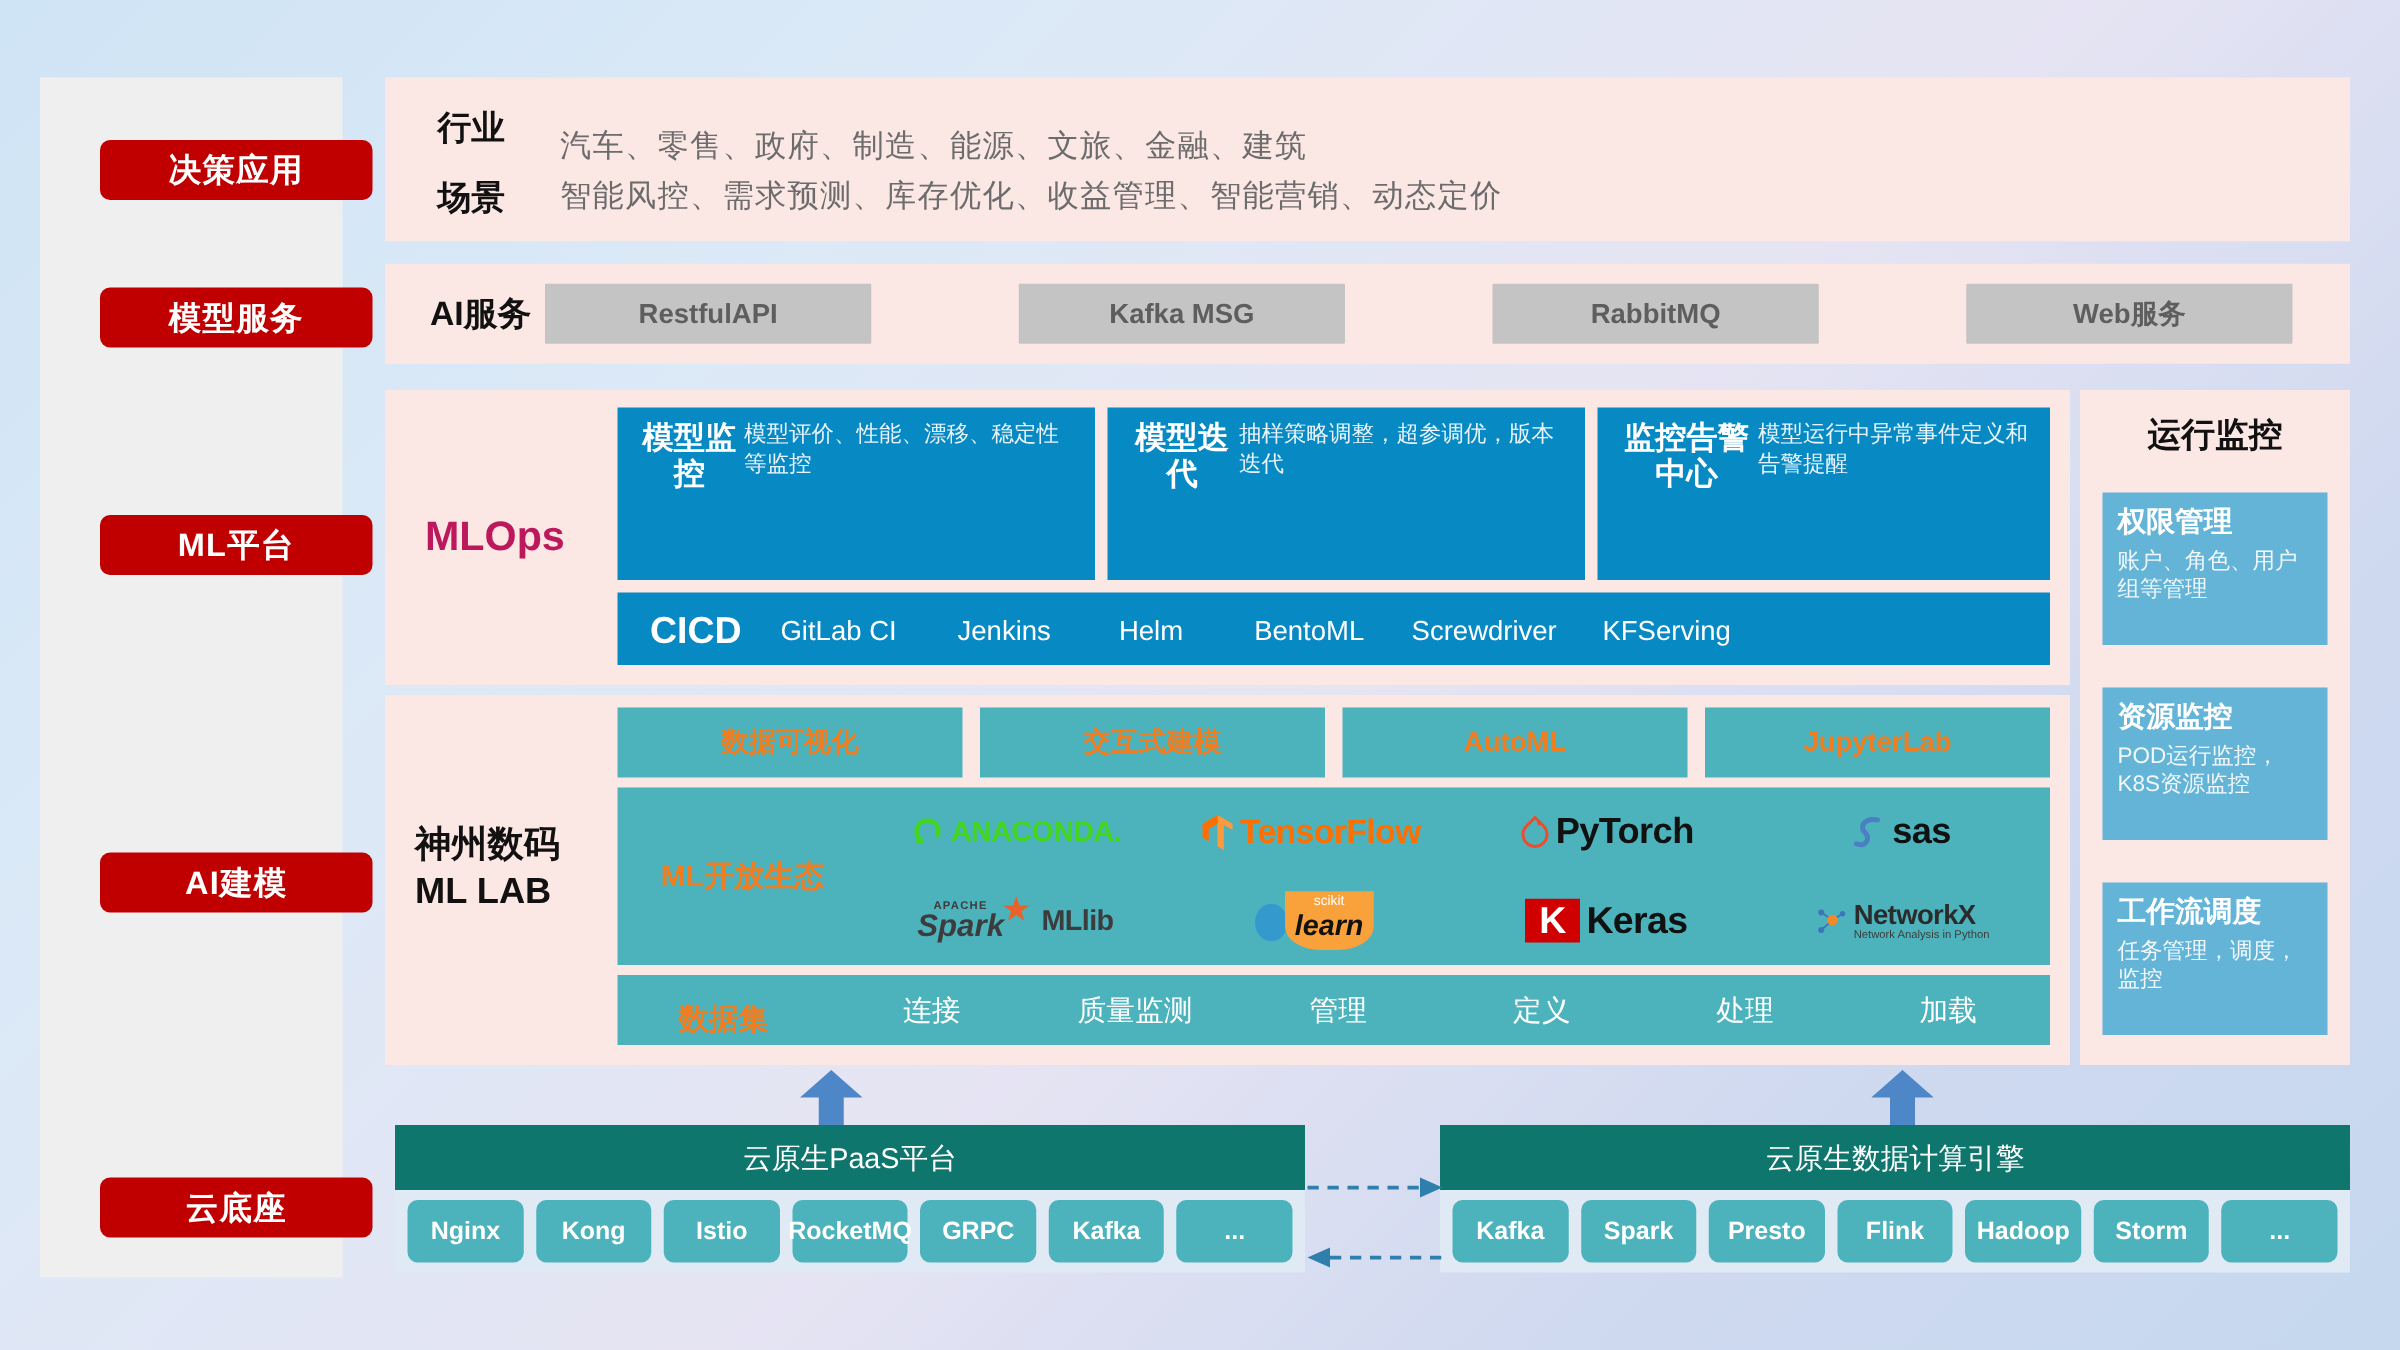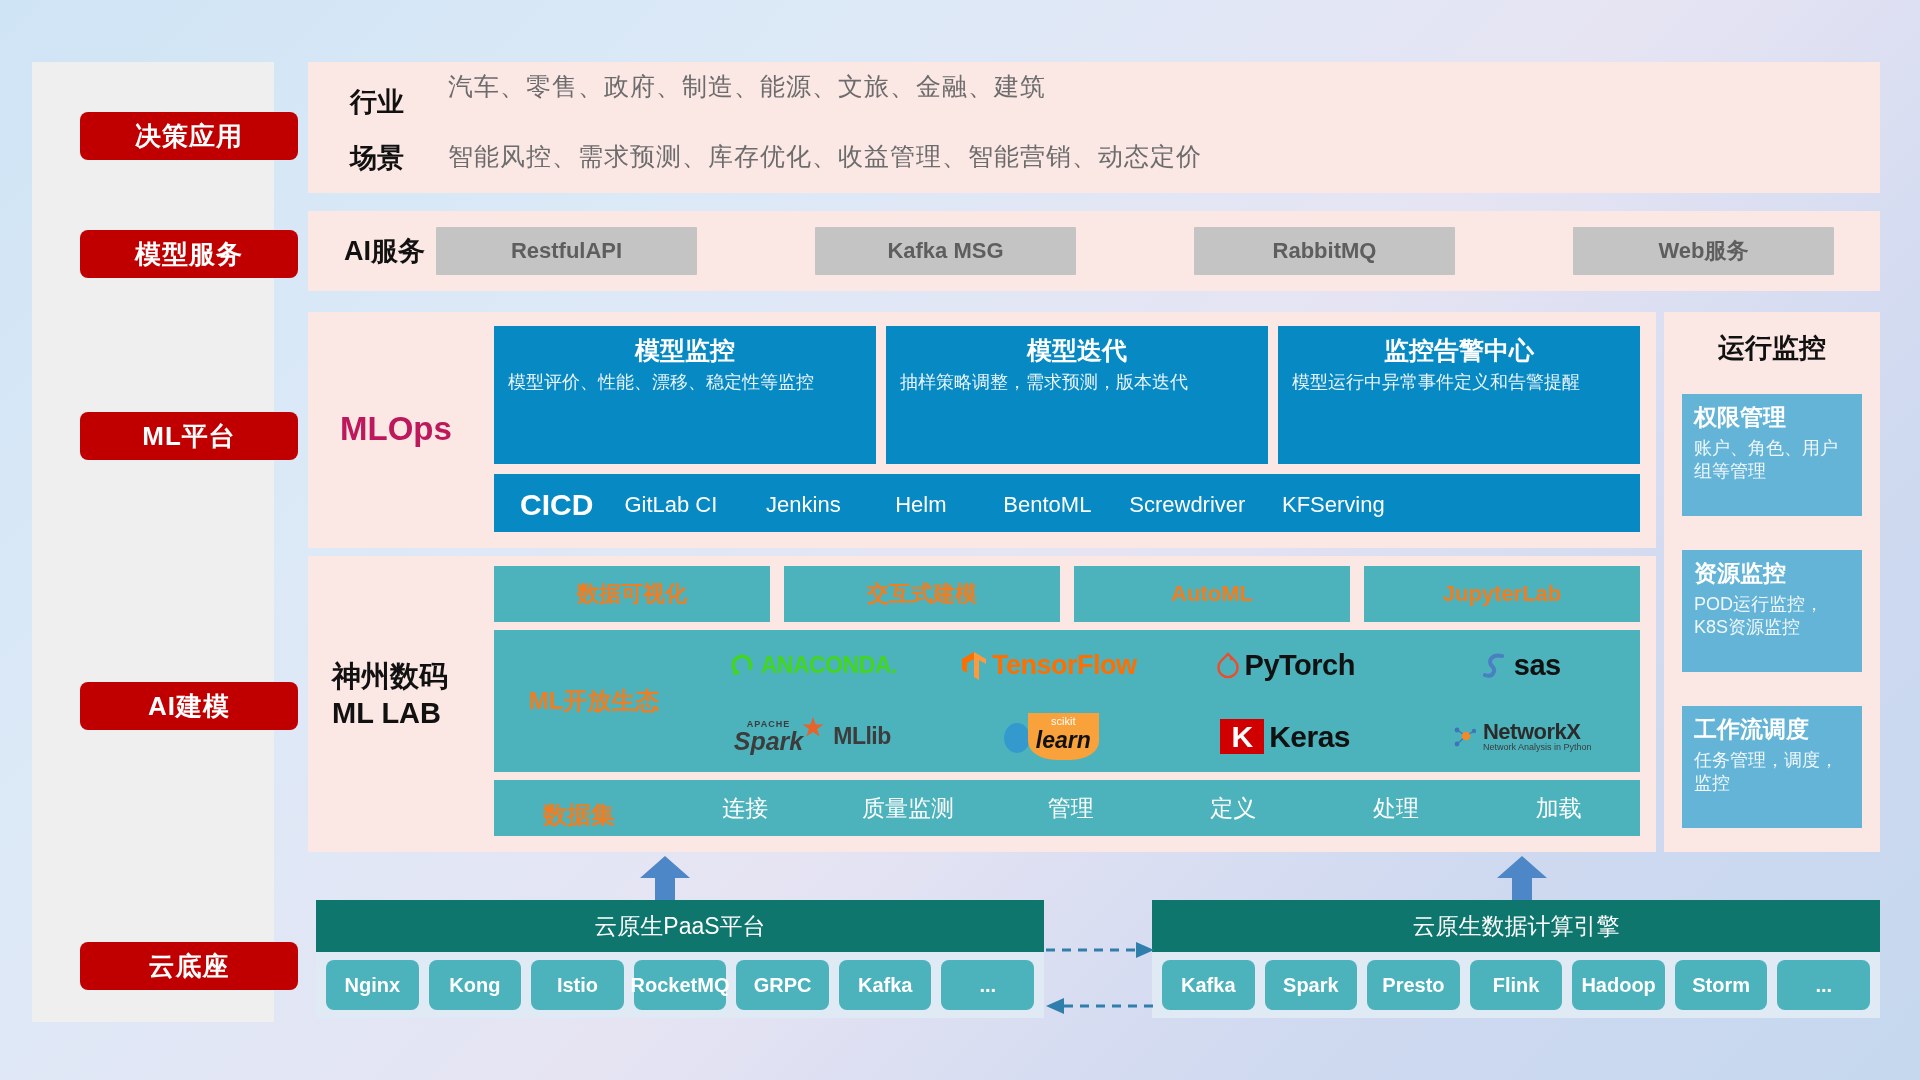--- a/index.html
+++ b/index.html
@@ -34,21 +34,21 @@
   
   .svc-box {
     background:#c4c4c4; height:48px; border-radius:1px;
     display:flex; align-items:center; justify-content:center;
     font-size:22px; font-weight:bold; color:#5e5e5e;
   }
 
   
   .blue-card {
     background:#0789c4; color:#fff; padding:10px 14px 8px 14px;
-    display:flex; flex-direction:column;
+    display:flex; flex-direction:row;
   }
   .blue-card .t {
     font-size:25px; font-weight:bold; text-align:center; margin-bottom:6px;
     line-height:1.15;
   }
   .blue-card .d {
     font-size:18px; line-height:1.32; color:#e8f4fb; font-weight:normal;
   }
   .cicd-bar {
     background:#0789c4; display:flex; align-items:flex-start; color:#fff;
@@ -125,21 +125,21 @@
     <div class="rail-badge" style="top:620px">
         <span>AI建模</span>
       </div>
     <div class="rail-badge" style="top:880px">
         <span>云底座</span>
       </div>
   </div>
 
   <div class="panel" style="left:308px; top:62px; width:1572px; height:131px;">
     <div style="position:absolute; left:42px; top:22px;" class="rowlabel">行业</div>
-    <div style="position:absolute; left:140px; top:8px;text-align:center;" class="rowvalue">汽车、零售、政府、制造、能源、文旅、金融、建筑</div>
+    <div style="position:absolute; left:140px; top:38px;text-align:center;" class="rowvalue">汽车、零售、政府、制造、能源、文旅、金融、建筑</div>
     <div style="position:absolute; left:42px; top:78px;" class="rowlabel">场景</div>
     <div style="position:absolute; left:140px; top:78px;" class="rowvalue">智能风控、需求预测、库存优化、收益管理、智能营销、动态定价</div>
   </div>
 
   <div class="panel" style="left:308px; top:211px; width:1572px; height:80px; display:flex; align-items:center;">
     <div style="width:128px; padding-left:36px; font-size:27px; font-weight:bold; color:#111;">AI服务</div>
     <div style="flex:1; display:flex; gap:118px; padding-right:46px;">
       <div class="svc-box" style="flex:1">
           <span>RestfulAPI</span>
         </div>
@@ -158,21 +158,21 @@
   <div class="panel" style="left:308px; top:312px; width:1348px; height:236px;">
     <div style="position:absolute; left:32px; top:98px; font-size:33px; font-weight:bold; color:#be185d;">MLOps</div>
 
     <div class="blue-card" style="position:absolute; left:186px; top:14px; width:382px; height:138px;">
       <div class="t">模型监控</div>
       <div class="d">模型评价、性能、漂移、稳定性等监控</div>
     </div>
 
     <div class="blue-card" style="position:absolute; left:578px; top:14px; width:382px; height:138px;">
       <div class="t">模型迭代</div>
-      <div class="d">抽样策略调整，需求预测，版本迭代</div>
+      <div class="d">抽样策略调整，超参调优，版本迭代</div>
     </div>
 
     <div class="blue-card" style="position:absolute; left:970px; top:14px; width:362px; height:138px;">
       <div class="t">监控告警中心</div>
       <div class="d">模型运行中异常事件定义和告警提醒</div>
     </div>
 
     <div class="cicd-bar" style="position:absolute; left:186px; top:162px; width:1146px; height:58px;">
       <div class="cicd-title">CICD</div>
       <div class="cicd-item" style="width:155px"><span>GitLab CI</span></div>

